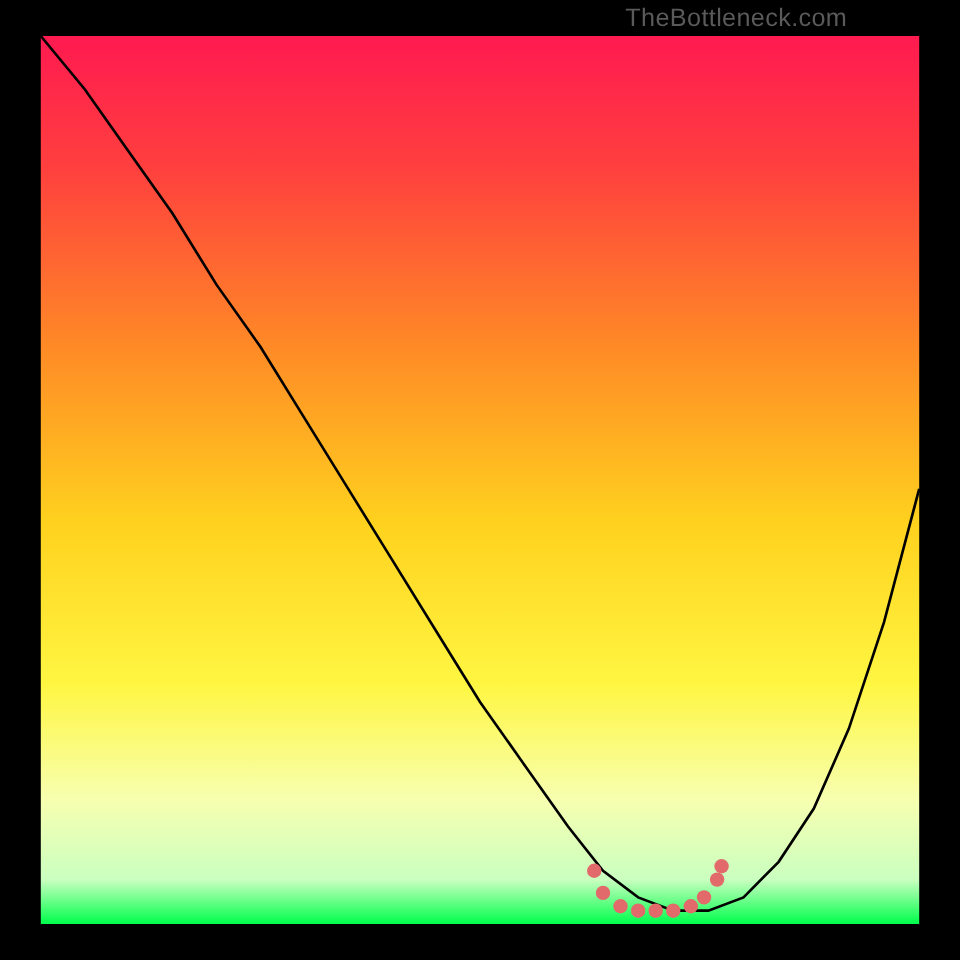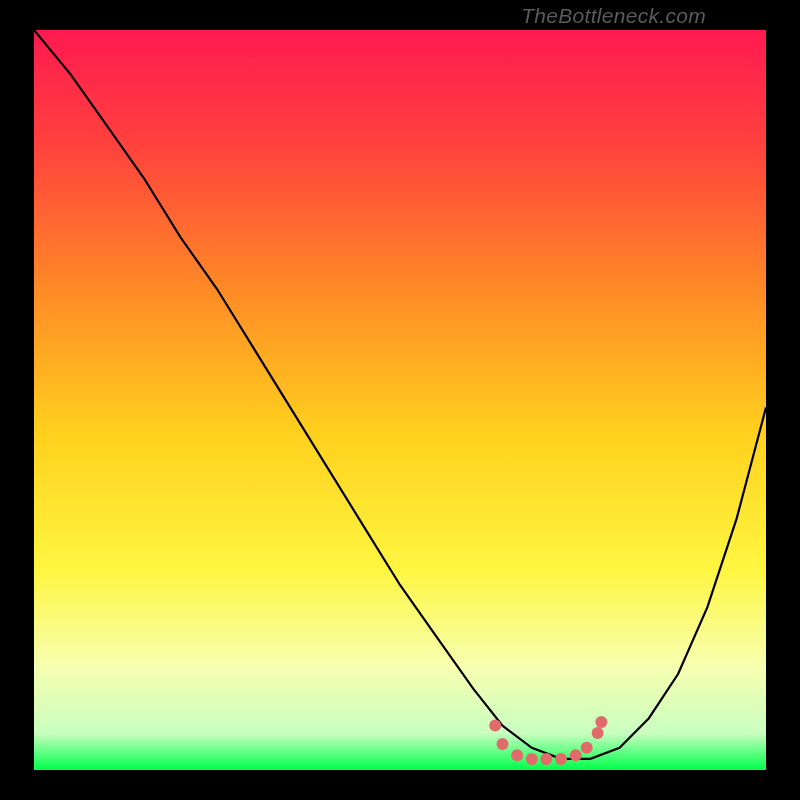--- a/index.html
+++ b/index.html
@@ -7,21 +7,20 @@
     padding: 0;
     width: 800px;
     height: 800px;
     background: #000;
     overflow: hidden;
   }
   .chart-container {
     position: relative;
     width: 724px;
     height: 800px;
-    font-style: italic;
   }
   svg {
     display: block;
   }
   .watermark {
     position: absolute;
     top: 4px;
     right: 18px;
     font-family: Arial, Helvetica, sans-serif;
     font-size: 21px;

